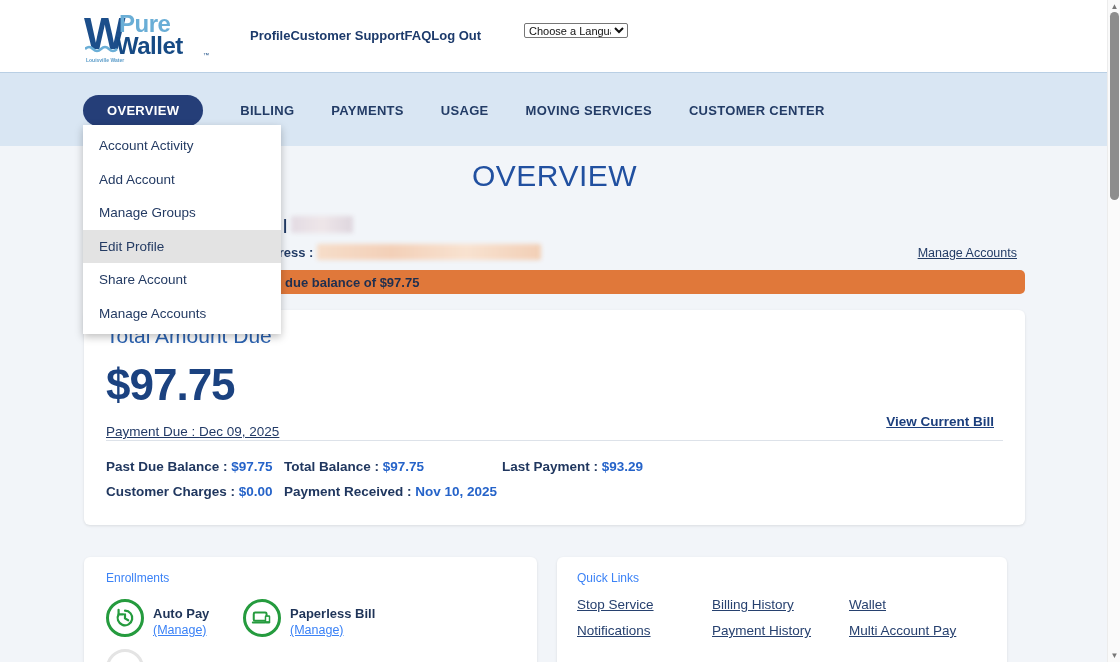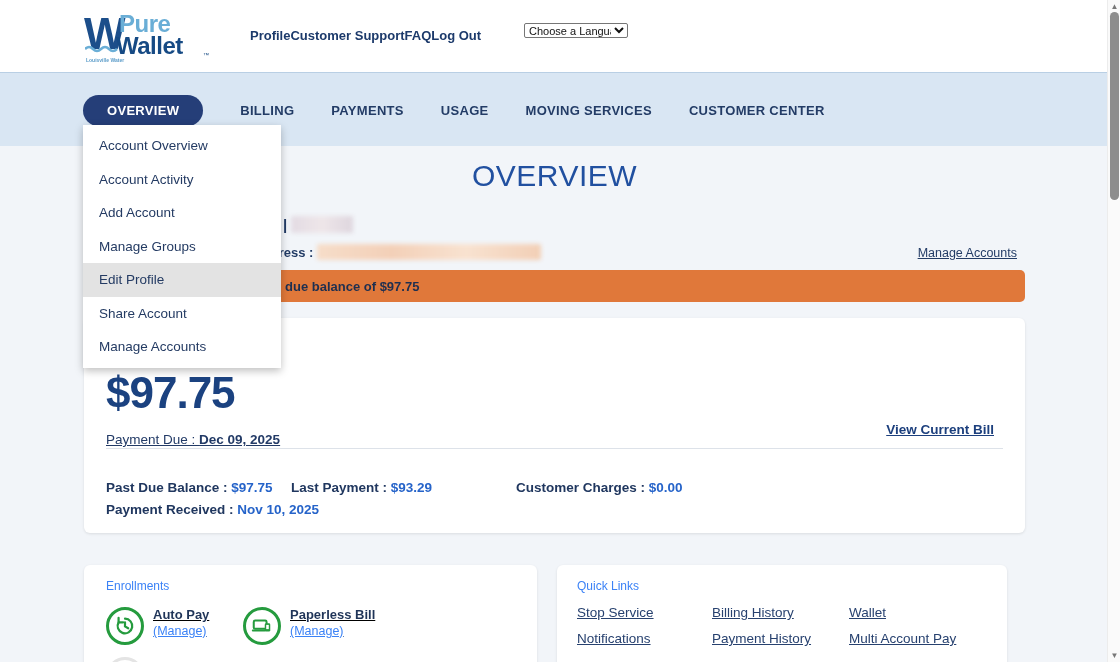--- a/index.html
+++ b/index.html
@@ -32,42 +32,42 @@
   .page-head { position:relative; height:124px; }
   .page-title { position:absolute; top:13px; left:0; width:100%; text-align:center; font-size:30px; color:#2150a0; letter-spacing:0.5px; }
   .acct-line1 { position:absolute; left:199px; top:70px; display:flex; align-items:center; gap:4px; }
   .acct-pipe { font-size:15px; color:#233c66; font-weight:700; }
   .blur-name { width:62px; height:17px; border-radius:2px; background:linear-gradient(90deg,#e3dbe3,#eee6e9,#ded6de); filter:blur(2px); }
   .acct-line2 { position:absolute; left:120px; top:98px; display:flex; align-items:center; gap:4px; }
   .addr-label { font-size:13px; font-weight:700; color:#233c66; white-space:nowrap; }
   .blur-addr { width:224px; height:16px; border-radius:2px; background:linear-gradient(90deg,#f6ddc9,#f3d0b8,#f8e2d0,#f2cfb6); filter:blur(2px); }
   .manage-accounts { position:absolute; right:8px; top:100px; font-size:12.5px; font-weight:500; color:#233c66; text-decoration:underline; cursor:pointer; }
 
-  .alert-bar { height:32px; background:#e0783a; border-radius:5px; display:flex; align-items:center; padding-left:201px; }
+  .alert-bar { height:24px; background:#e0783a; border-radius:5px; display:flex; align-items:center; padding-left:201px; }
   .alert-bar span { font-size:13px; font-weight:700; color:#1e2f50; }
 
   .amount-card { position:relative; margin-top:16px; height:215px; background:#ffffff; border-radius:6px; box-shadow:0 1px 3px rgba(0,0,0,0.10); padding:14px 22px; }
   .amount-heading { font-size:21px; font-weight:500; color:#2b62b0; }
   .amount-value { margin-top:12px; font-size:44px; font-weight:700; color:#1b4280; letter-spacing:-1px; }
   .payment-due { margin-top:14px; font-size:13.5px; color:#223a66; text-decoration:underline; cursor:pointer; }
-  .payment-due b { font-weight:700;margin-top:32px; }
+  .payment-due b { font-weight:400;margin-top:32px; }
   .make-payment-btn { position:absolute; right:22px; top:51px; width:113px; height:35px; border:none; border-radius:17.5px; background:#1c4280; color:#ffffff; font-size:13.5px; font-family:"Liberation Sans", sans-serif; cursor:pointer; }
   .view-bill { position:absolute; right:31px; top:104px; font-size:13.5px; font-weight:700; color:#1c3f7d; text-decoration:underline; cursor:pointer; }
   .card-divider { position:absolute; left:22px; right:22px; top:130px; height:1px; background:#dde2e9; }
-  .stats { position:absolute; left:22px; top:162px; display:grid; grid-template-columns:178px 218px auto; row-gap:10px;gap:7px; }
+  .stats { position:absolute; left:22px; top:149px; display:grid; grid-template-columns:178px 218px auto; row-gap:10px; }
   .stat { font-size:13.5px; font-weight:700; color:#20375f; white-space:nowrap; }
   .stat .val { color:#2563c9; }
 
   .bottom-row { display:flex; gap:20px; margin-top:32px; }
   .panel { background:#ffffff; border-radius:6px; box-shadow:0 1px 3px rgba(0,0,0,0.10); padding:14px 22px; height:150px; }
   .panel.enroll { width:453px; }
   .panel.quick { width:450px; padding-left:20px; }
   .panel-title { font-size:12px; font-weight:500; color:#3b82f6; }
   .enroll-items { display:flex; margin-top:14px; }
-  .enroll-item { display:flex; align-items:flex-start; gap:9px; width:137px;text-decoration:underline; }
+  .enroll-item { display:flex; align-items:flex-end; gap:9px; width:137px; }
   .enroll-icon { width:38px; height:38px; border-radius:50%; border:3px solid #259b3e; display:flex; align-items:center; justify-content:center; flex:0 0 auto; }
   .enroll-icon.gray { border-color:#e4e4e4; }
   .enroll-text .name { font-size:13px; font-weight:700; color:#1f3458; white-space:nowrap; }
   .enroll-text .manage { font-size:12.5px; color:#3b82f6; text-decoration:underline; cursor:pointer; margin-top:2px; }
   .enroll-partial { display:flex; align-items:flex-start; gap:9px; margin-top:12px; }
   .quick-grid { display:grid; grid-template-columns:135px 137px auto; row-gap:11px; margin-top:12px; }
   .quick-link { font-size:13.5px; font-weight:500; color:#27416f; text-decoration:underline; cursor:pointer; white-space:nowrap; }
 
   
   .dropdown { position:absolute; left:83px; top:125px; width:198px; background:#ffffff; box-shadow:0 3px 8px rgba(0,0,0,0.25); z-index:50; padding:4px 0; }
@@ -109,21 +109,20 @@
     <div class="nav-item active">OVERVIEW</div>
     <div class="nav-item">BILLING</div>
     <div class="nav-item">PAYMENTS</div>
     <div class="nav-item">USAGE</div>
     <div class="nav-item">MOVING SERVICES</div>
     <div class="nav-item">CUSTOMER CENTER</div>
   </div>
 </div>
 
 <div class="dropdown">
-  <div class="dd-item">Account Overview</div>
   <div class="dd-item">Account Activity</div>
   <div class="dd-item">Add Account</div>
   <div class="dd-item">Manage Groups</div>
   <div class="dd-item highlight">Edit Profile</div>
   <div class="dd-item">Share Account</div>
   <div class="dd-item">Manage Accounts</div>
 </div>
 
 <div class="content">
   <div class="container">
@@ -146,20 +145,21 @@
     </div>
 
     <div class="amount-card">
       <div class="amount-heading">Total Amount Due</div>
       <div class="amount-value">$97.75</div>
       <div class="payment-due"><span>Payment Due : </span><b>Dec 09, 2025</b></div>
       <a class="view-bill">View Current Bill</a>
       <div class="card-divider"></div>
       <div class="stats">
         <div class="stat"><span>Past Due Balance : </span><span class="val">$97.75</span></div>
+        <div class="stat"><span>Total Balance : </span><span class="val">$97.75</span></div>
         <div class="stat"><span>Last Payment : </span><span class="val">$93.29</span></div>
         <div class="stat"><span>Customer Charges : </span><span class="val">$0.00</span></div>
         <div class="stat"><span>Payment Received : </span><span class="val">Nov 10, 2025</span></div>
       </div>
     </div>
 
     <div class="bottom-row">
       <div class="panel enroll">
         <div class="panel-title">Enrollments</div>
         <div class="enroll-items">

